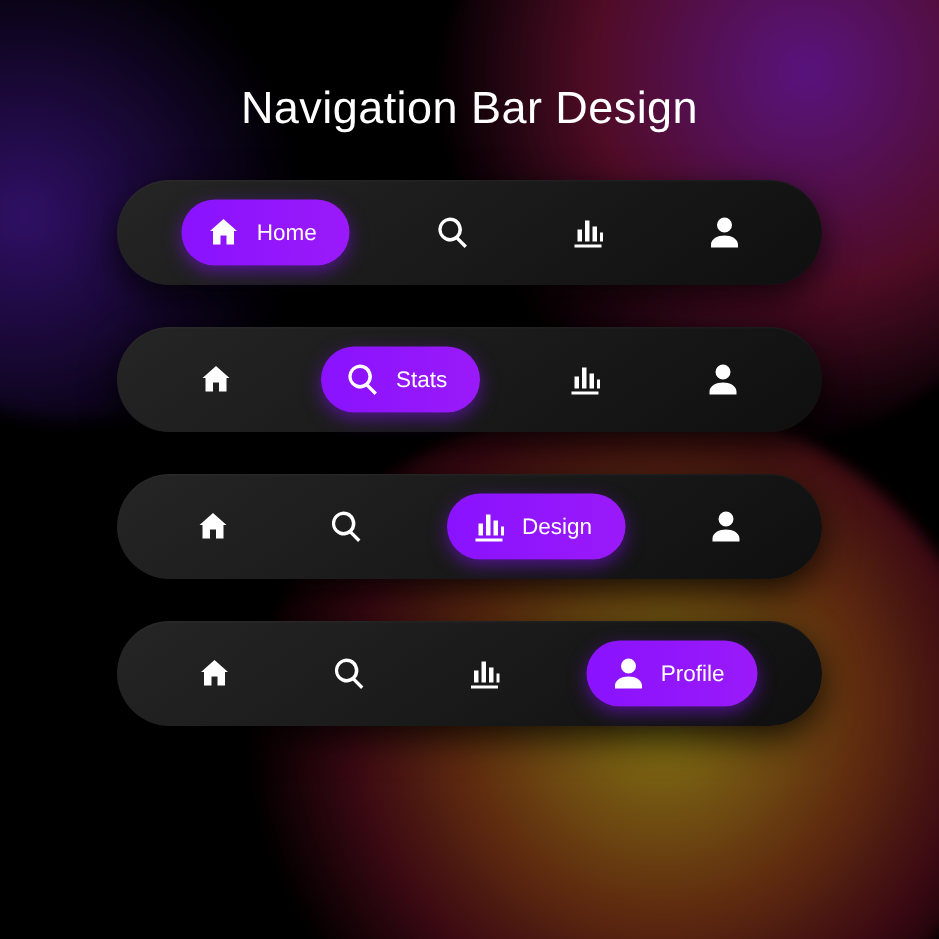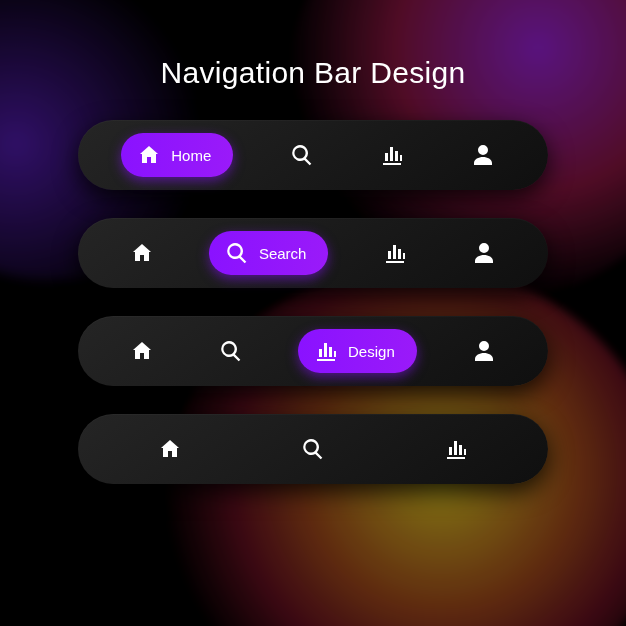--- a/index.html
+++ b/index.html
@@ -166,21 +166,21 @@
             <path d="M12 3l9 8h-2v9h-5v-6h-4v6H5v-9H3l9-8z"></path>
           </svg>
         </span>
     </div>
     <div class="nav-item active">
       <span class="icon">
           <svg viewBox="0 0 24 24">
             <path d="M10 2a8 8 0 015.9 13.3l5.4 5.4-1.6 1.6-5.4-5.4A8 8 0 1110 2zm0 2.4A5.6 5.6 0 1015.6 10 5.6 5.6 0 0010 4.4z"></path>
           </svg>
         </span>
-      <span class="nav-label">Search</span>
+      <span class="nav-label">Stats</span>
     </div>
     <div class="nav-item">
       <span class="icon">
           <svg viewBox="0 0 24 24">
             <path d="M3 20h18v2H3zM5 10h3v8H5zM10 4h3v14h-3zM15 8h3v10h-3zM20 12h2v6h-2z"></path>
           </svg>
         </span>
     </div>
     <div class="nav-item">
       <span class="icon">
@@ -238,15 +238,23 @@
           </svg>
         </span>
     </div>
     <div class="nav-item">
       <span class="icon">
           <svg viewBox="0 0 24 24">
             <path d="M3 20h18v2H3zM5 10h3v8H5zM10 4h3v14h-3zM15 8h3v10h-3zM20 12h2v6h-2z"></path>
           </svg>
         </span>
     </div>
+    <div class="nav-item active">
+      <span class="icon">
+          <svg viewBox="0 0 24 24">
+            <path d="M12 12a5 5 0 10-5-5 5 5 0 005 5zm0 2c-4.4 0-9 2.2-9 6v2h18v-2c0-3.8-4.6-6-9-6z"></path>
+          </svg>
+        </span>
+      <span class="nav-label">Profile</span>
+    </div>
   </nav>
 
 </div>
 
 </body></html>

